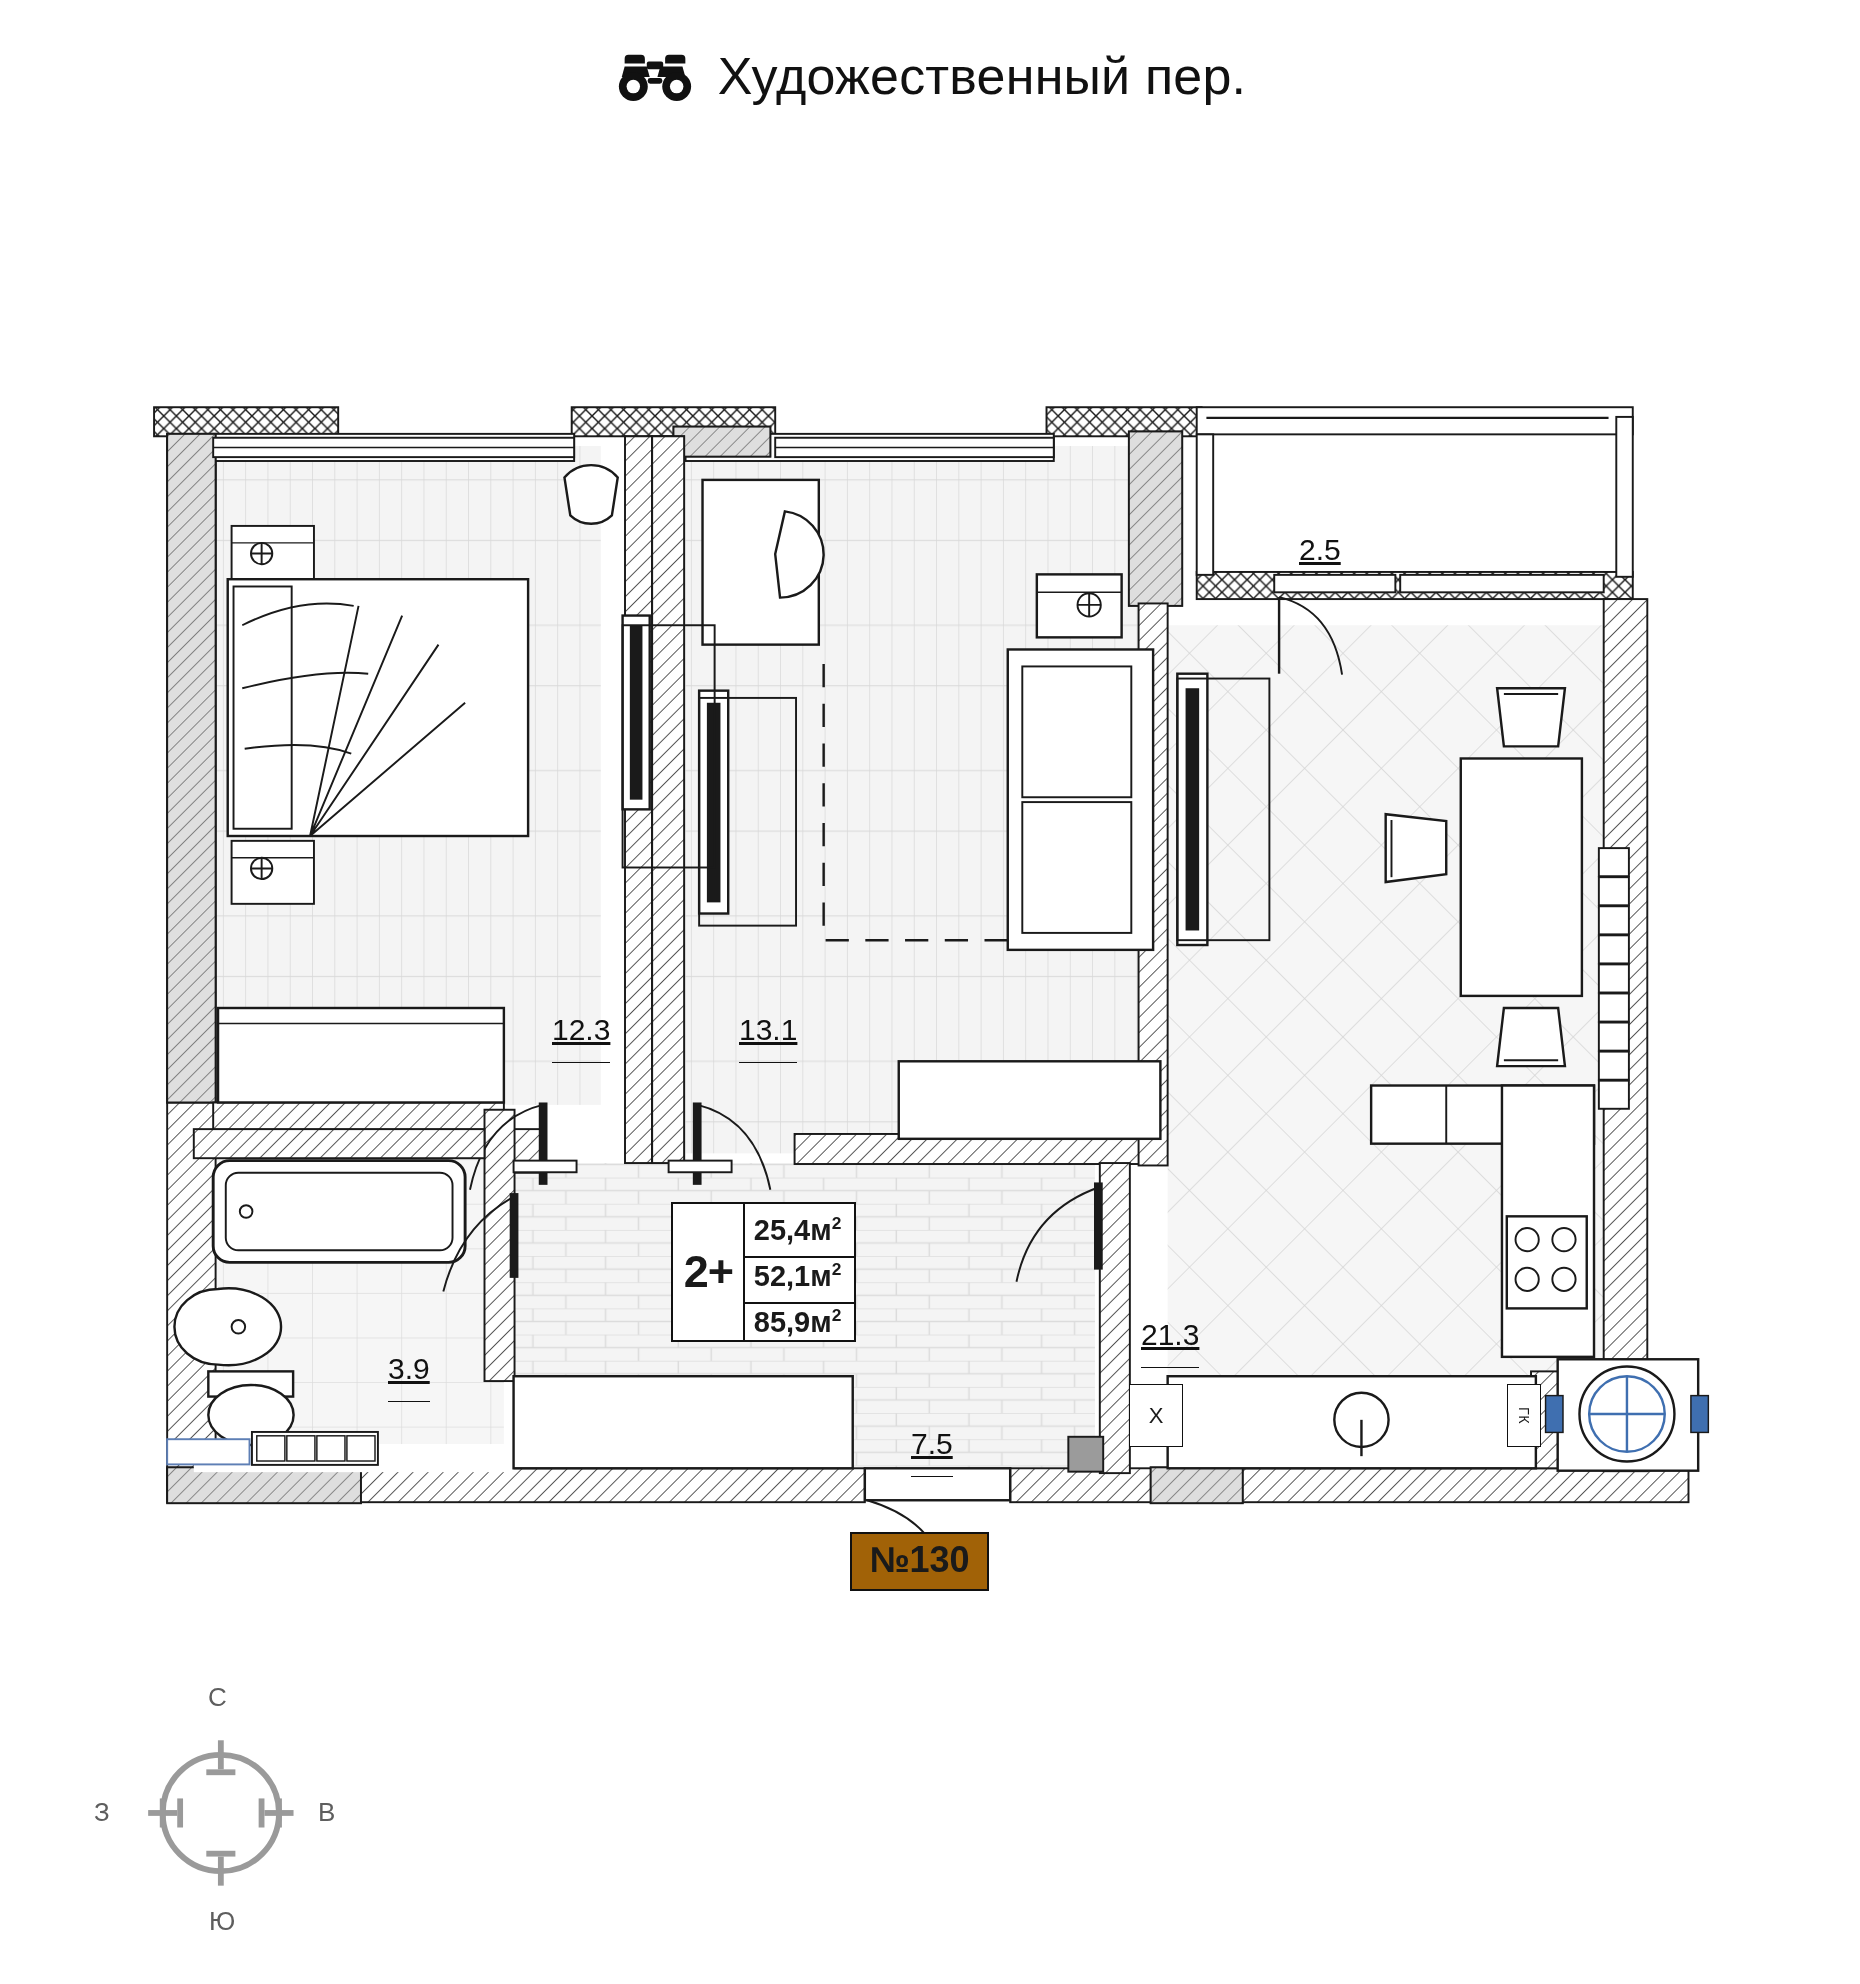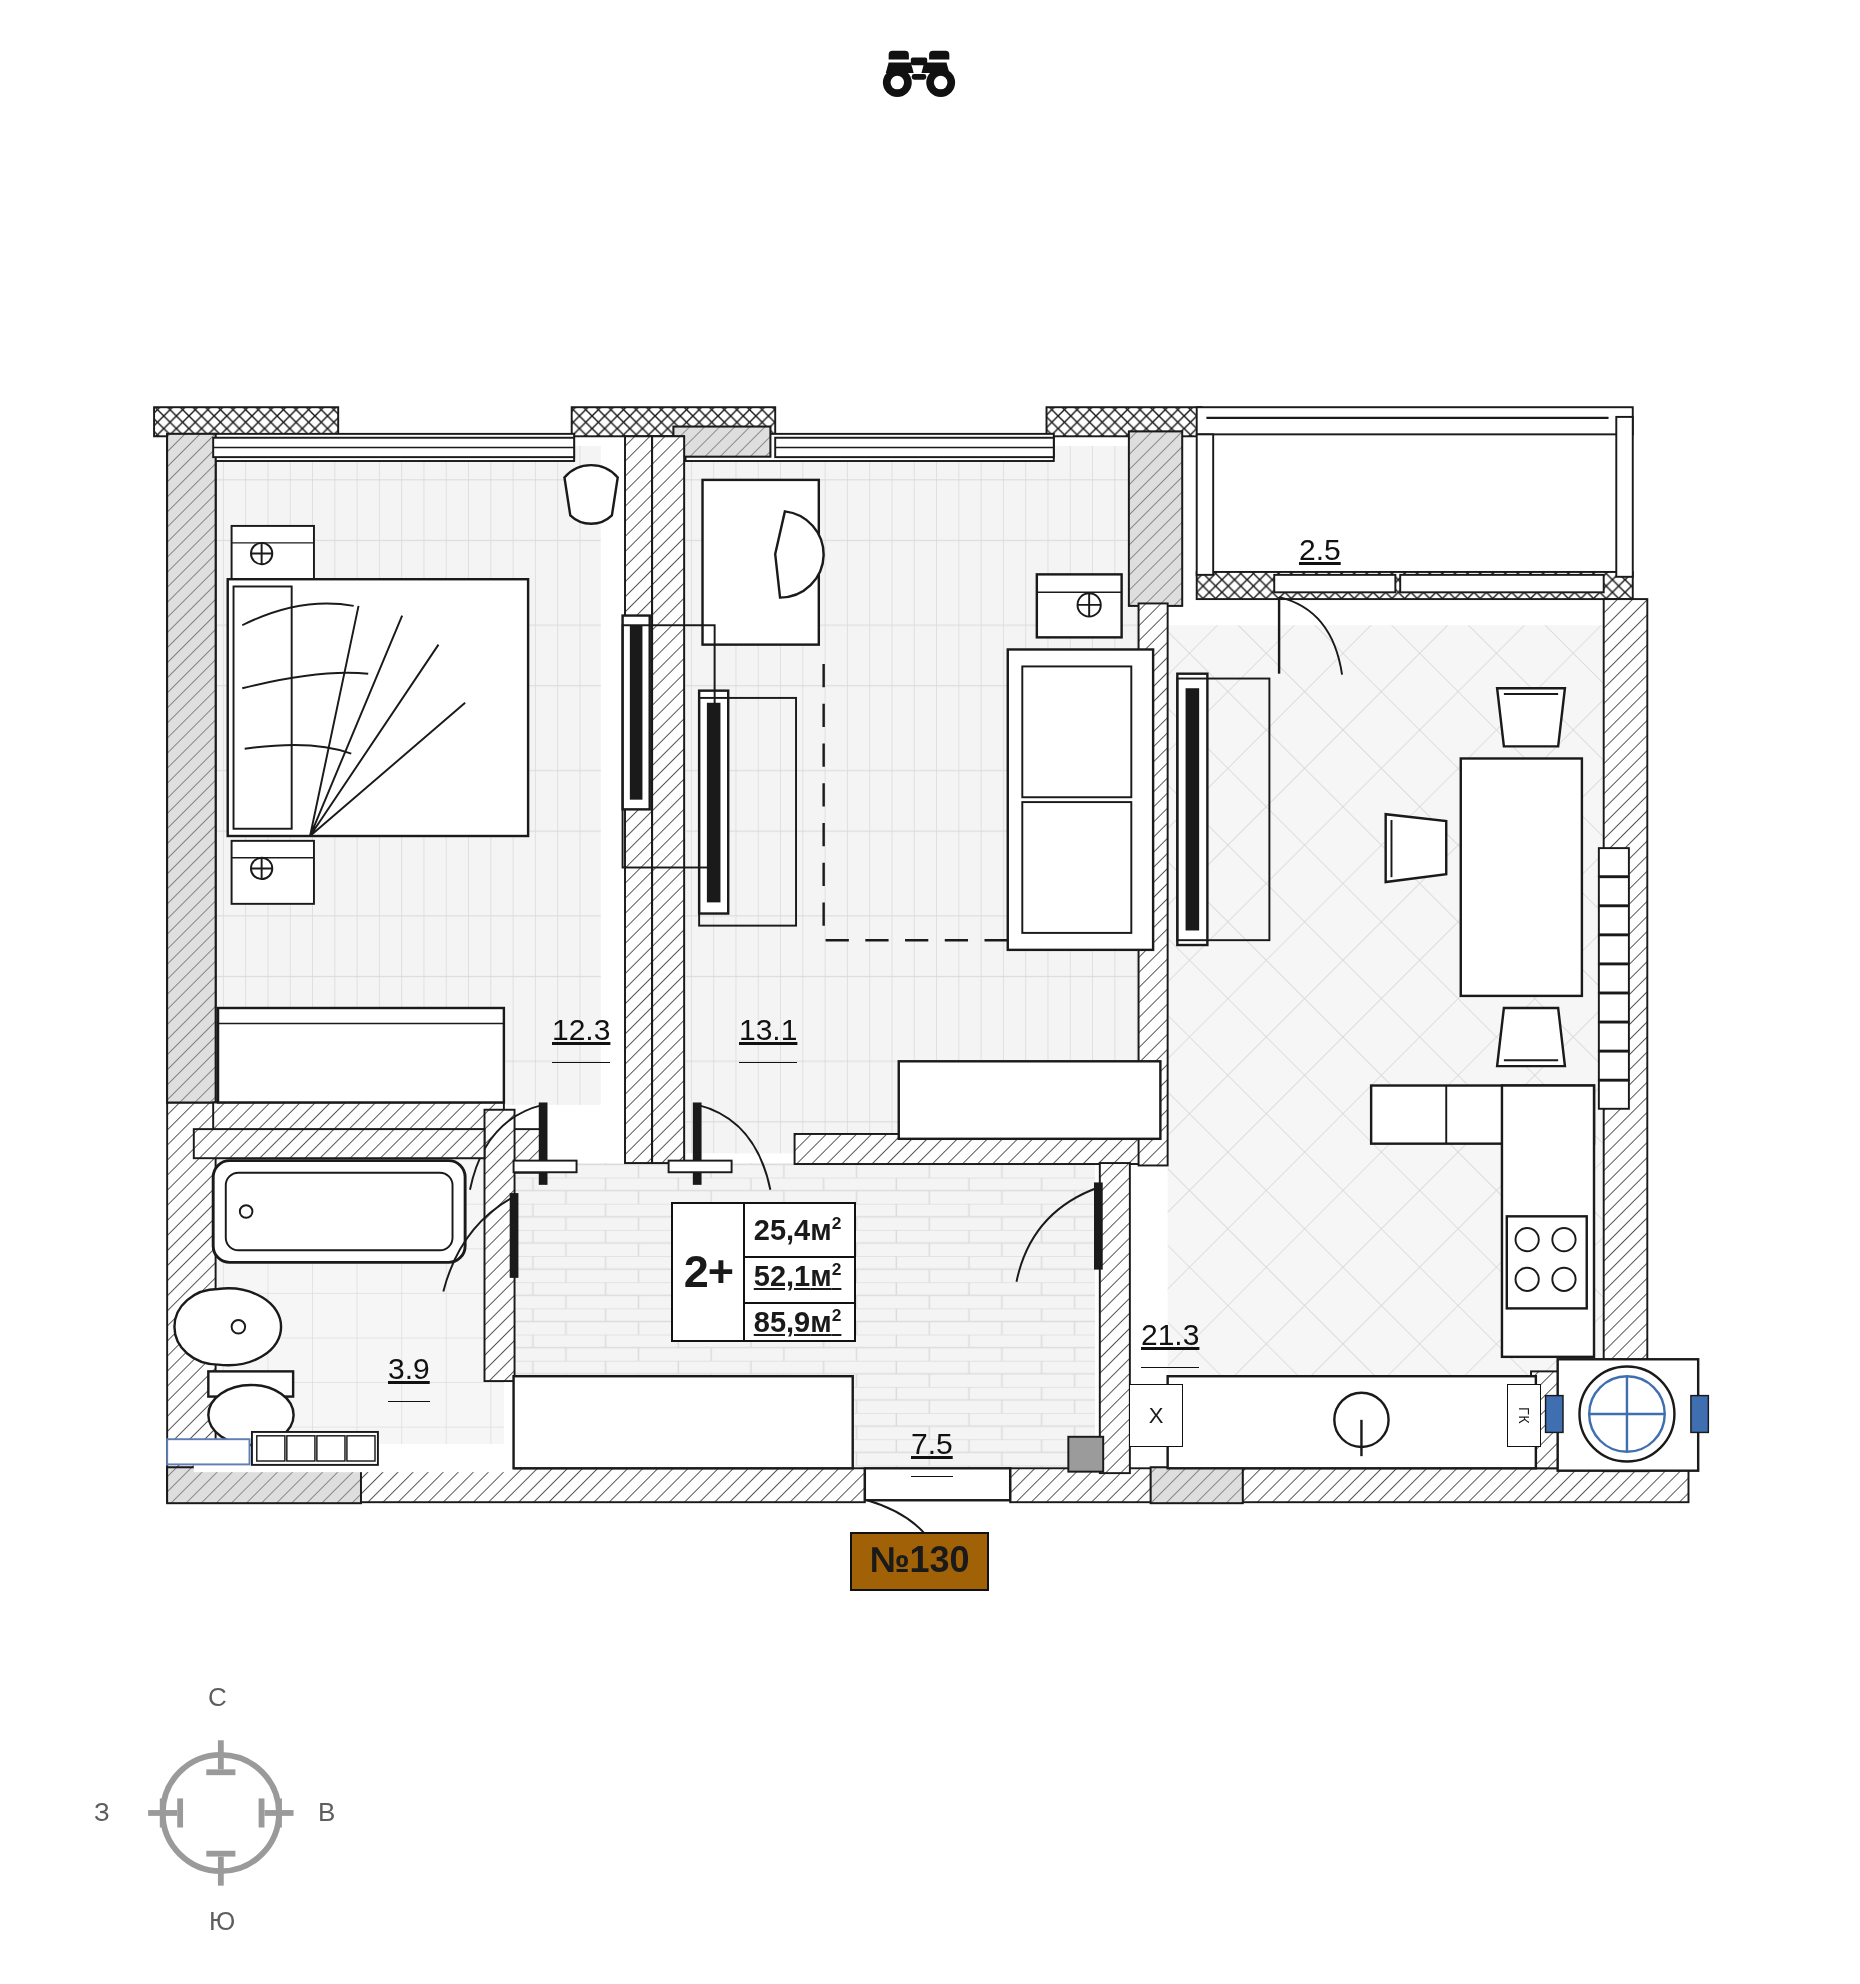--- a/index.html
+++ b/index.html
@@ -98,21 +98,20 @@
   .badge-areas .row {
     font-size: 29px;
     font-weight: 700;
     padding: 2.4px 12.6px 2.4px 8.7px;
     text-align: left;
     line-height: 1.05;
     margin-top: 8px;
   }
   .badge-areas .row + .row {
     border-top: 2.4px solid #111;
-    text-decoration: underline;
   }
   .badge-areas sup {
     font-size: 17.4px;
     vertical-align: super;
   }
 
   
   .apt-no {
     position: absolute;
     left: 850px;
@@ -173,20 +172,21 @@
         <path d="M22 34 h46 l6 22 h-58 z"></path>
         <path d="M102 34 h46 l6 22 h-58 z" transform="translate(-6,0)"></path>
         <circle cx="40" cy="76" r="30"></circle>
         <circle cx="130" cy="76" r="30"></circle>
         <circle cx="40" cy="76" r="14" fill="#fff"></circle>
         <circle cx="130" cy="76" r="14" fill="#fff"></circle>
         <rect x="70" y="58" width="30" height="12" rx="5"></rect>
       </g>
     </svg>
   </span>
+  <span class="header-title">Художественный пер.</span>
 </div>
 
 <div class="plan">
 <svg width="1860" height="1985" viewBox="0 0 3839 4096" xmlns="http://www.w3.org/2000/svg">
   <defs>
 
     <pattern id="hatch" width="22" height="22" patternTransform="rotate(45)" patternUnits="userSpaceOnUse">
       <rect width="22" height="22" fill="#ffffff"></rect>
       <line x1="0" y1="0" x2="0" y2="22" stroke="#1a1a1a" stroke-width="3"></line>
     </pattern>

